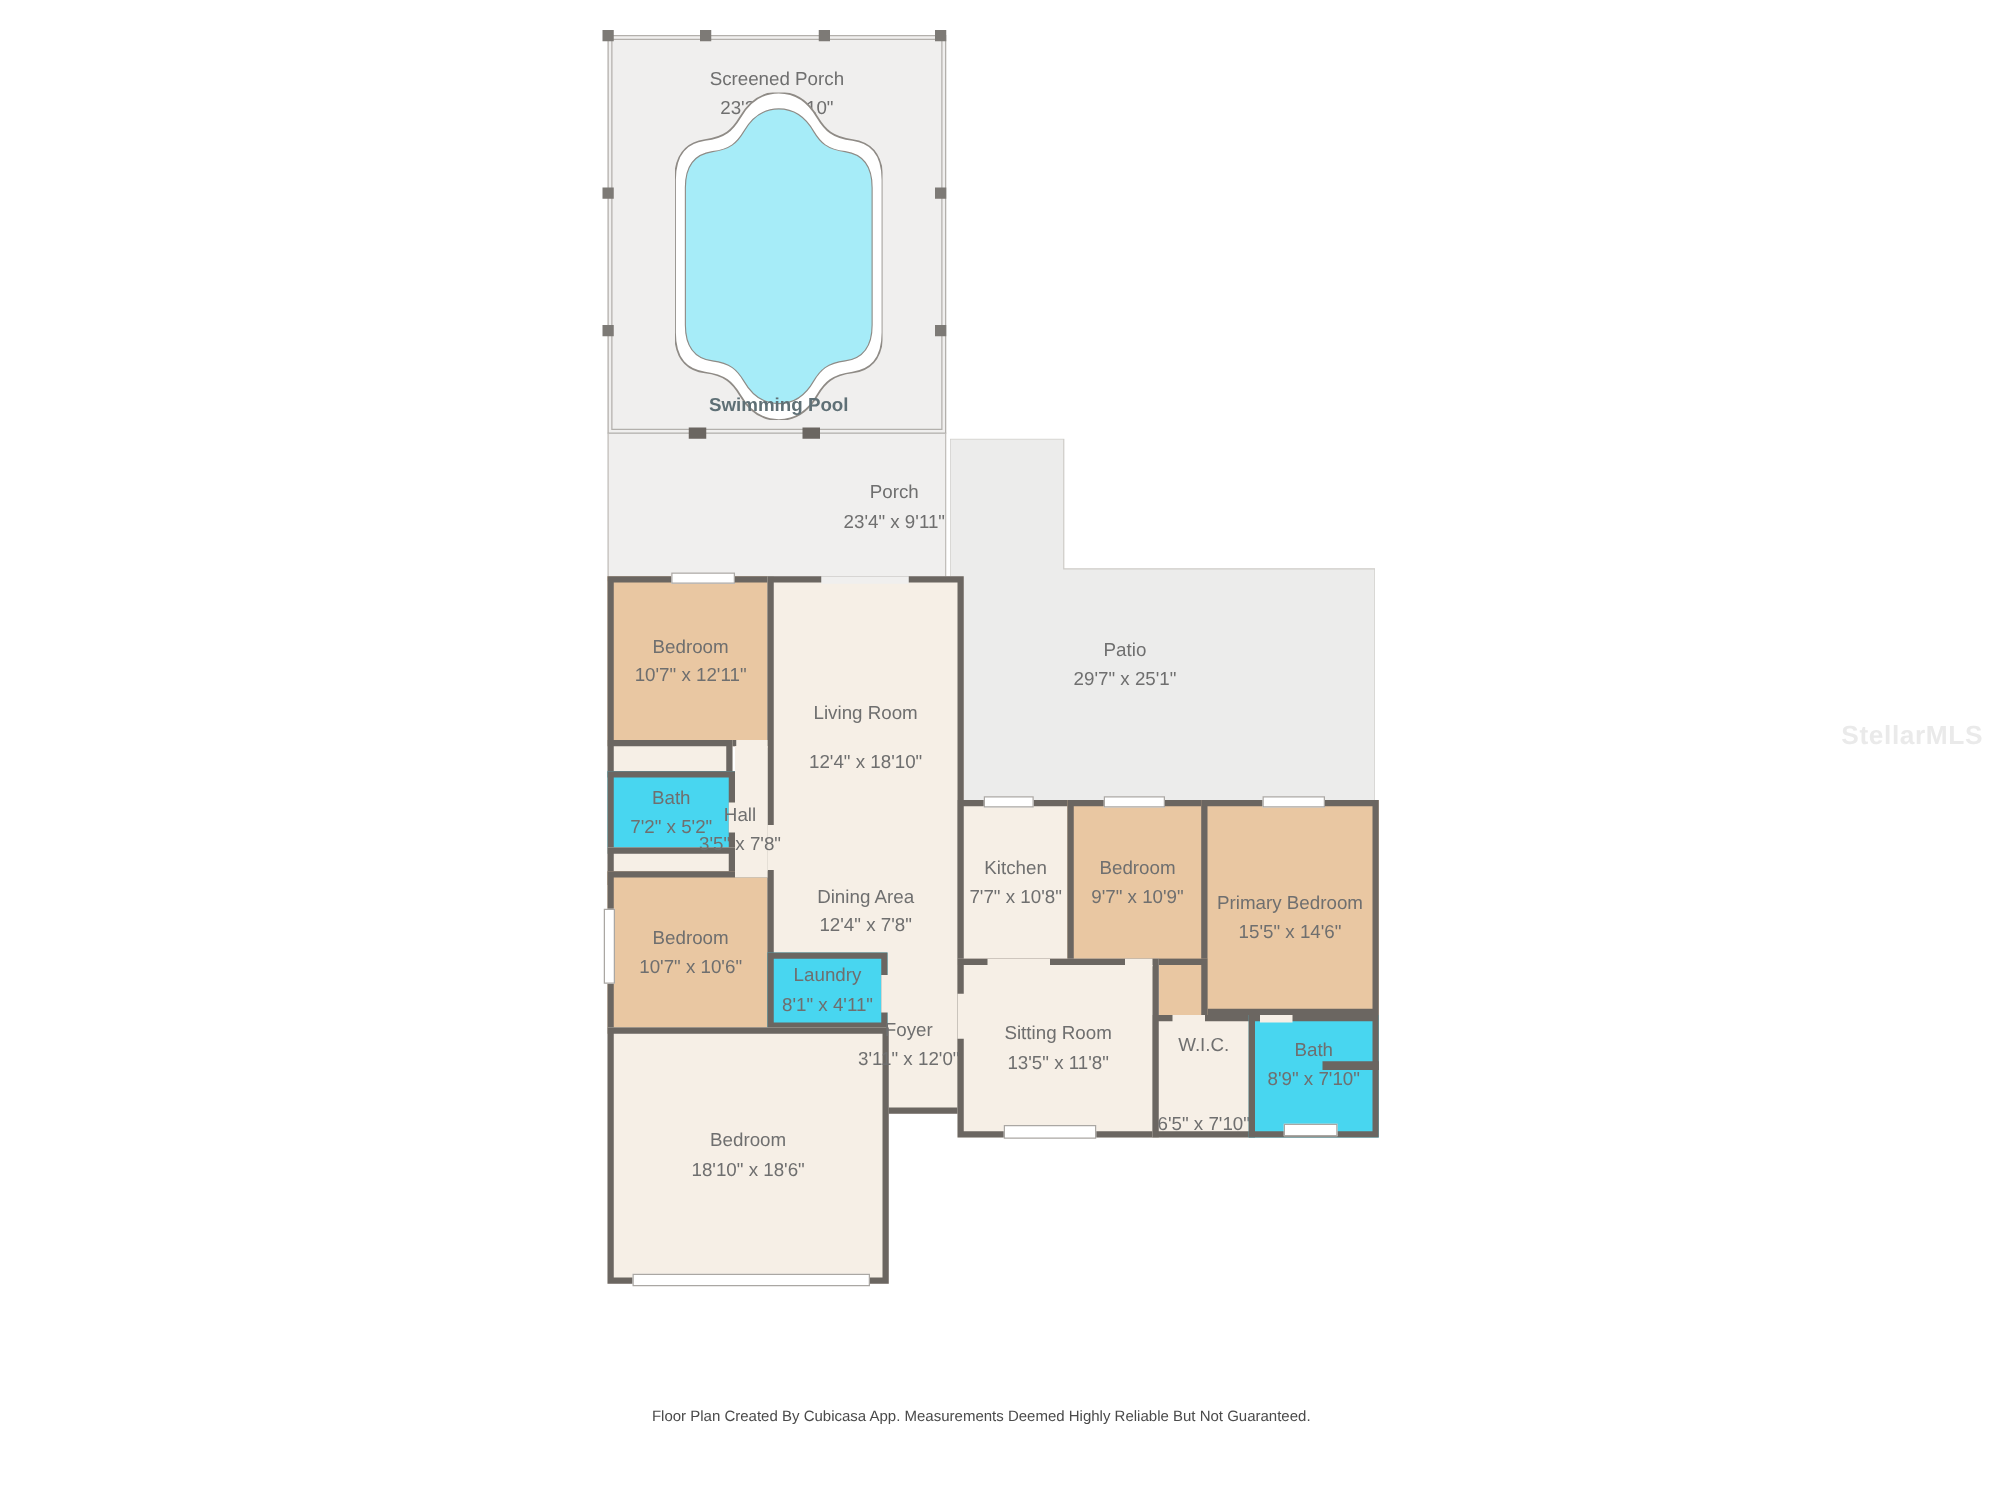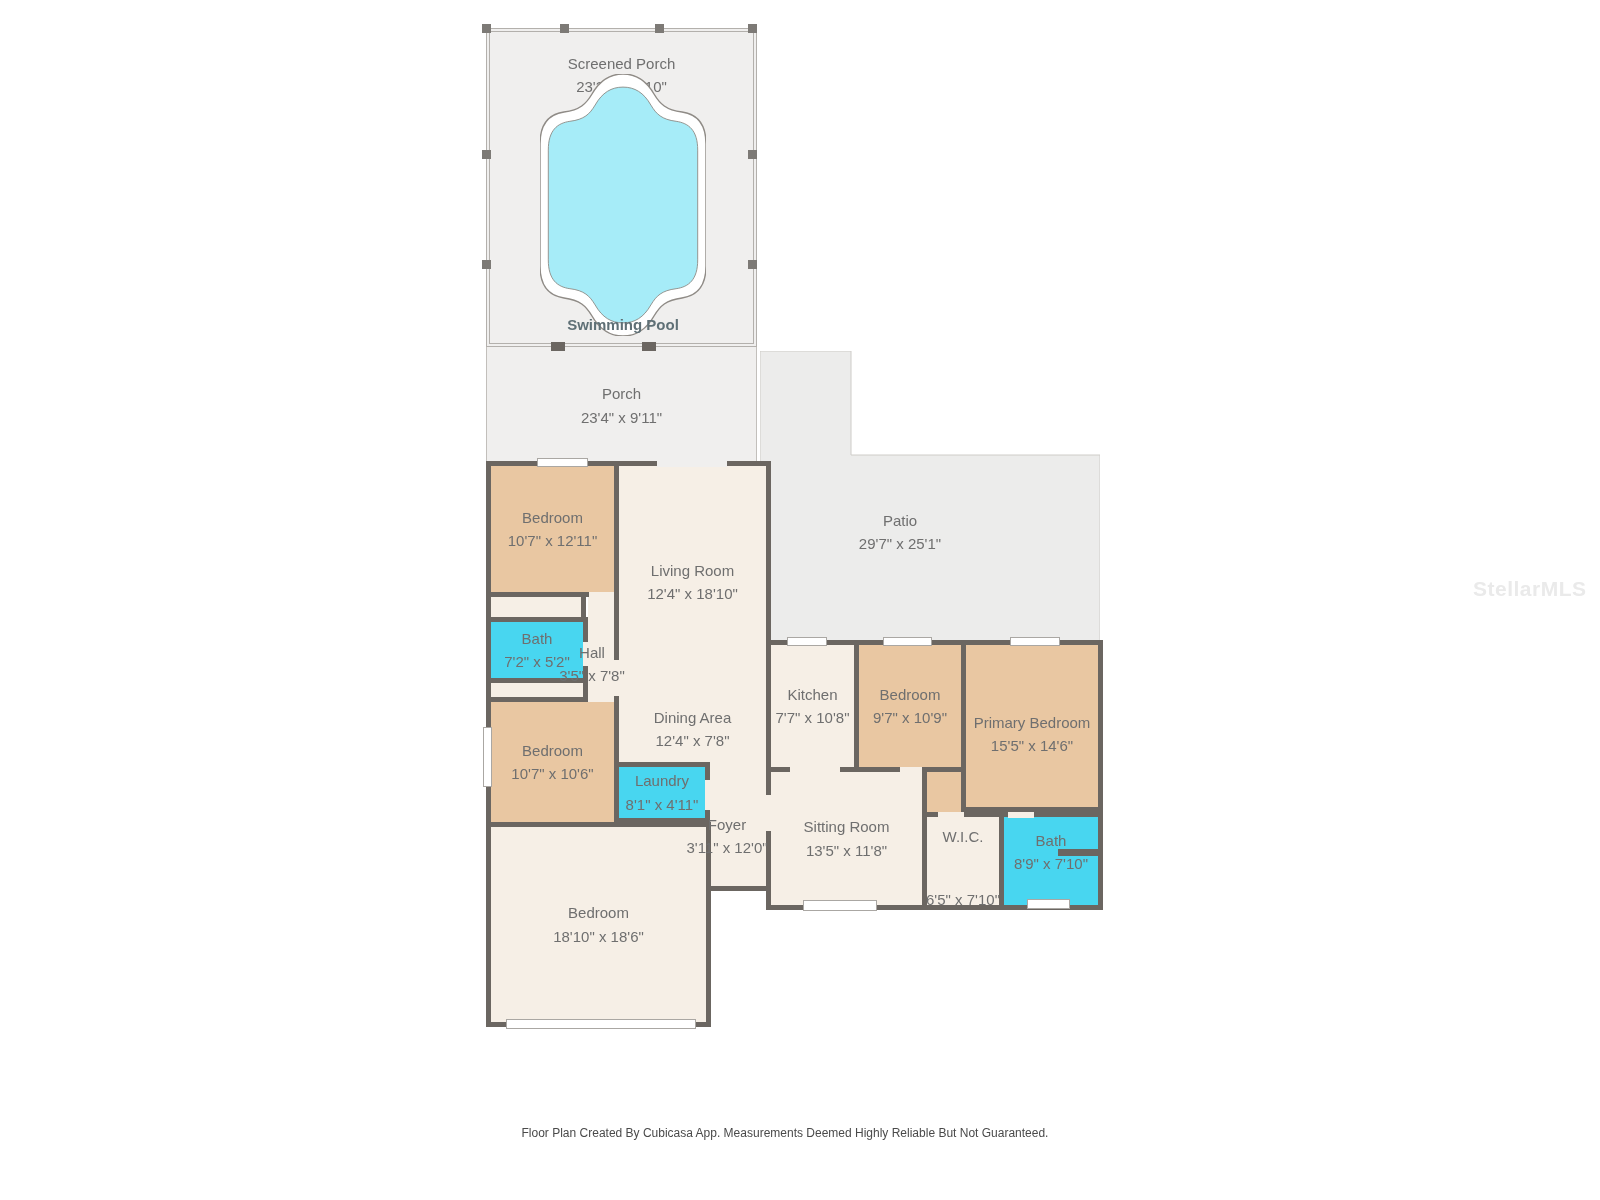--- a/index.html
+++ b/index.html
@@ -43,21 +43,21 @@
 <div class="page">
 
   <svg class="abs" style="left:760px;top:351px;" width="340" height="294" viewBox="0 0 340 294">
     <polygon points="0,0 91,0 91,104 340,104 340,294 0,294" fill="#ececeb" stroke="#ceccc8" stroke-width="1"></polygon>
   </svg>
   <div class="abs rlabel" style="left:830px;top:509px;width:140px;text-align:right;">
     <span>Patio</span>
     <span>29'7" x 25'1"</span>
   </div>
 
-  <div class="room thinline porchfill" style="left:486px;top:346px;width:271px;height:119px;">
+  <div class="room thinline porchfill" style="left:486px;top:346px;width:271px;height:119px;justify-content:flex-end;">
     <div class="rlabel">
       <span>Porch</span>
       <span>23'4" x 9'11"</span>
     </div>
   </div>
 
   <div class="abs screened" style="left:486px;top:28px;width:271px;height:319px;">
     <div class="rlabel" style="position:absolute;left:0;right:0;top:20px;">
       <span>Screened Porch</span>
       <span>23'3" x 27'10"</span>
@@ -103,21 +103,21 @@
   <div class="room cream" style="left:486px;top:678px;width:102px;height:30px;"></div>
 
   <div class="room tan" style="left:486px;top:697px;width:133px;height:130px;">
     <div class="rlabel">
       <span>Bedroom</span>
       <span>10'7" x 10'6"</span>
     </div>
   </div>
 
   <div class="room cream" style="left:614px;top:461px;width:157px;height:430px;">
-    <div class="rlabel" style="position:absolute;left:0;right:0;top:93px;">
+    <div class="rlabel" style="position:absolute;left:0;right:0;top:93px;gap:16px;">
       <span>Living Room</span>
       <span>12'4" x 18'10"</span>
     </div>
     <div class="rlabel" style="position:absolute;left:0;right:0;top:240px;">
       <span>Dining Area</span>
       <span>12'4" x 7'8"</span>
     </div>
   </div>
 
   <div class="abs cream" style="left:588px;top:597px;width:26px;height:105px;"></div>

